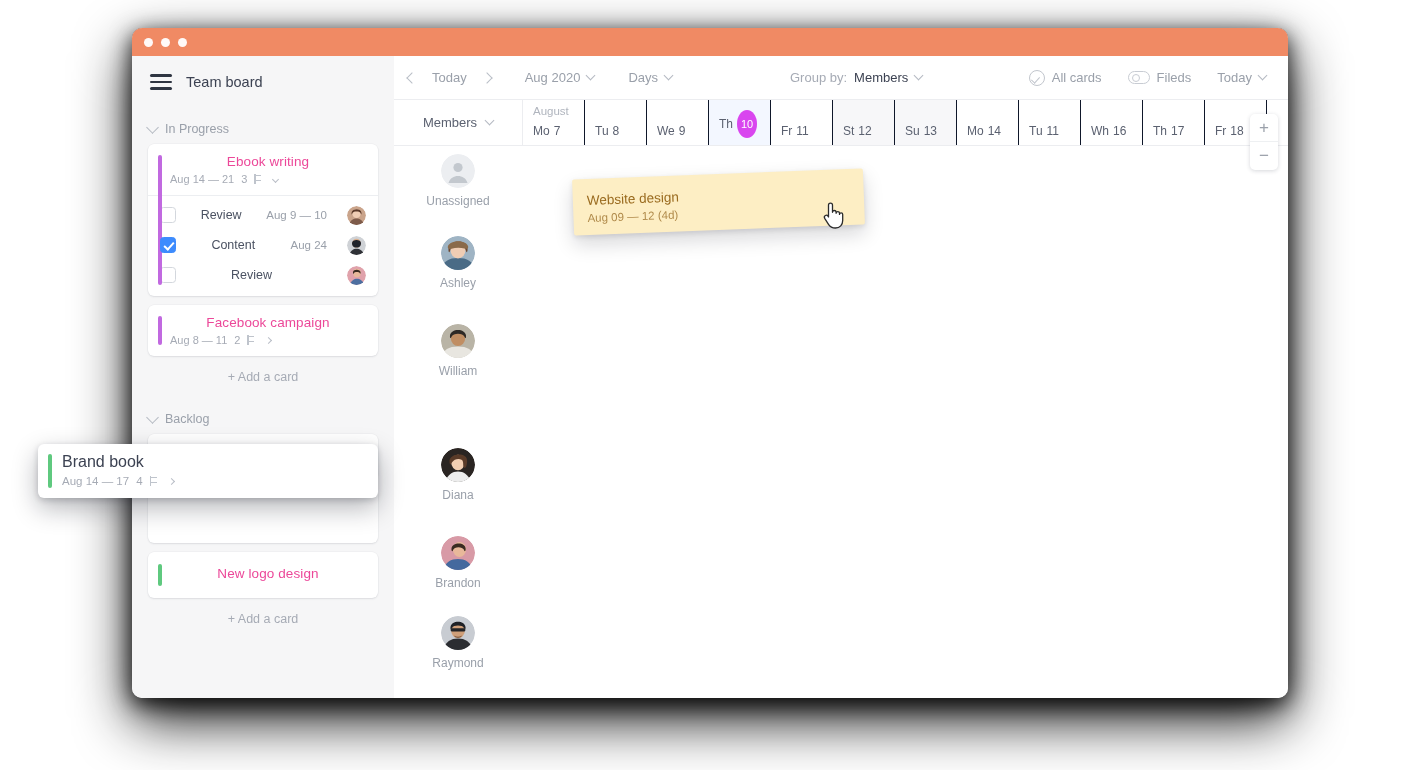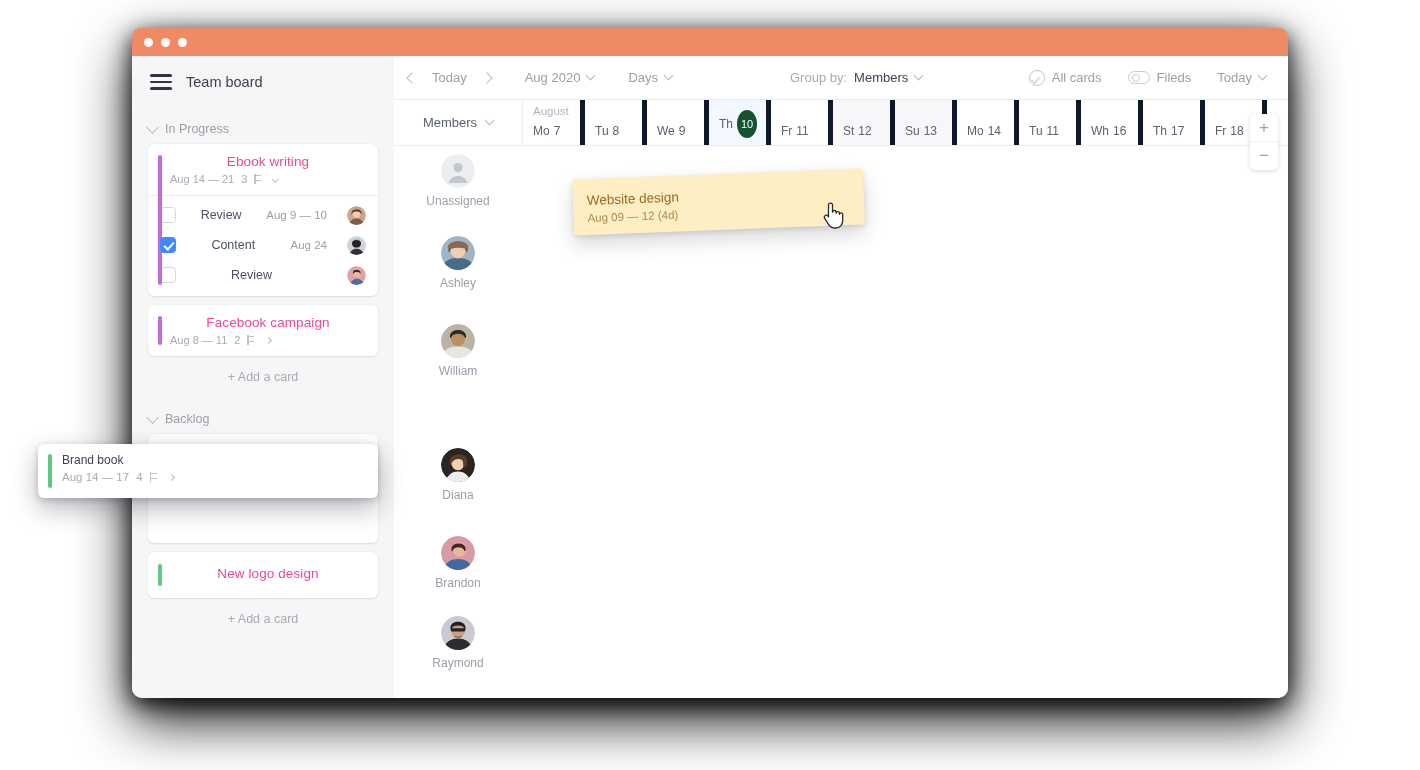--- a/index.html
+++ b/index.html
@@ -78,21 +78,21 @@
 
   
   .drag-card{
     position:absolute; left:38px; top:444px; width:340px; height:54px;
     background:#fff; border-radius:6px; z-index:40;
     box-shadow:0 10px 26px rgba(10,14,25,.30), 0 2px 6px rgba(10,14,25,.18);
     overflow:hidden;
   }
   .drag-card .stripe{ position:absolute; left:10px; top:10px; bottom:10px; width:3.5px; border-radius:3px; background:#5fc97f;}
   .drag-card .dc-body{ padding:9px 12px 9px 24px;}
-  .drag-card .dc-title{ font-size:12px; color:#3c4252;}
+  .drag-card .dc-title{ font-size:16px; color:#3c4252;}
   .drag-card .dc-meta{ margin-top:4px; font-size:11.5px; color:#a6abb5; display:flex;align-items:center;gap:7px;}
 
   
   .main{ flex:1; background:#fff; display:flex; flex-direction:column; min-width:0; position:relative;}
   .toolbar{ height:44px; display:flex; align-items:center; padding:0 0 0 14px; font-size:13px; color:#9aa0aa;
             border-bottom:1px solid #ecedf0; }
   .tb-item{ display:flex; align-items:center; gap:7px; }
   .arrow{ width:8px;height:8px; border-top:1.5px solid #b9bec7; border-right:1.5px solid #b9bec7;}
   .arrow.left{ transform:rotate(-135deg); }
   .arrow.right{ transform:rotate(45deg); }
@@ -105,27 +105,27 @@
      border-right:1.5px solid #c2c6cd;border-bottom:1.5px solid #c2c6cd;transform:rotate(42deg);}
   .toggle{ width:22px;height:13px;border-radius:7px;border:1.5px solid #c8ccd3; position:relative;}
   .toggle:after{content:"";position:absolute;left:3px;top:2.4px;width:6px;height:6px;border-radius:50%;
      border:1.5px solid #c8ccd3;}
 
   
   .gantt{ flex:1; position:relative; overflow:hidden; }
   .ghead{ height:46px; display:flex; border-bottom:1px solid #ecedf0; }
   .members-col{ width:129px; flex:none; display:flex; align-items:center; justify-content:center; gap:9px;
                 border-right:1px solid #ecedf0; font-size:13px; color:#5b6170;}
-  .daycell{ width:62px; flex:none; border-right:5px solid #0f172a; position:relative;
+  .daycell{ width:62px; flex:none; border-right:1px solid #0f172a; position:relative;
             font-size:12px; color:#5b6170; }
   .daycell .mon{ position:absolute; left:10px; top:5px; font-size:11.5px; color:#b0b5be;}
   .daycell .dl{ position:absolute; left:10px; bottom:7px; display:flex; align-items:center; gap:4px;}
   .daycell.weekend{ background:#f7f7f9; }
   .daycell.today-col{ background:#f3f7ff; }
-  .today-pill{ width:20px;height:28px;border-radius:50%; background:#14532d; color:#fff;
+  .today-pill{ width:20px;height:28px;border-radius:50%; background:#d946ef; color:#fff;
                display:flex;align-items:center;justify-content:center;font-size:11px;}
 
   .gbody{ position:relative; flex:1; display:flex; }
   .namecol{ width:129px; flex:none; border-right:1px solid #ecedf0; position:relative; }
   .gridarea{ position:relative; flex:1; overflow:hidden; }
   .colbg{ position:absolute; top:0; bottom:0; width:62px; border-right:1px solid #eff0f3;}
   .colbg.weekend{ background:#f7f7f9;}
   .colbg.today-col{ background:#f3f7ff;}
   .marker{ position:absolute; top:0; bottom:0; width:3px; background:#fbc3c6;}
 

